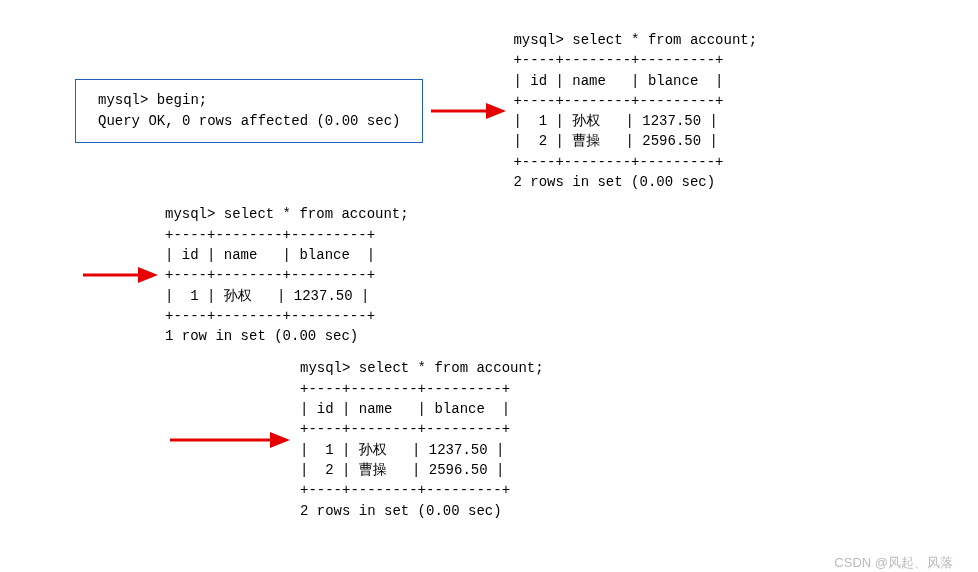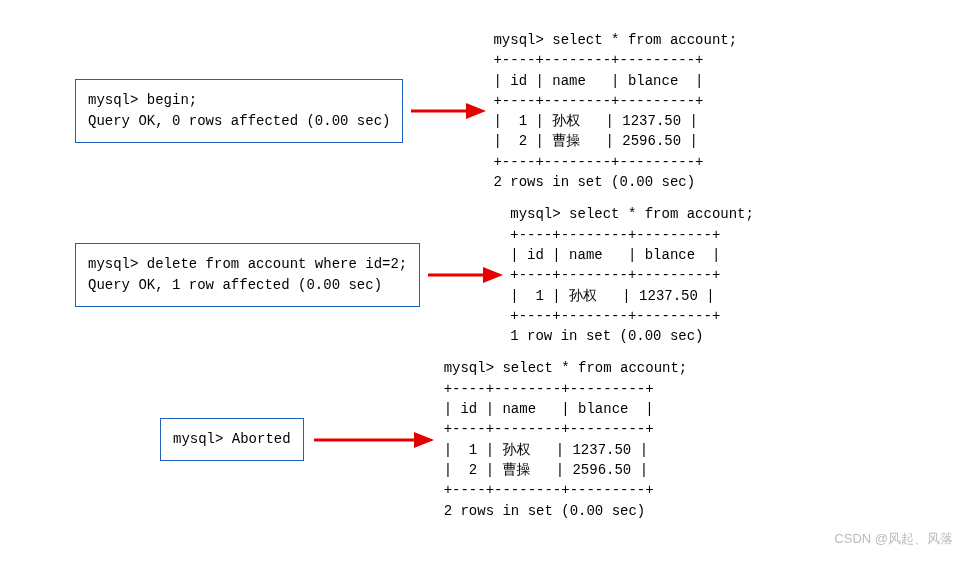--- a/index.html
+++ b/index.html
@@ -14,21 +14,21 @@
       position: relative;
     }
     .row {
       display: flex;
       align-items: center;
       margin-bottom: 12px;
     }
     .row-top  { margin-top: 10px; }
     .left-box {
       border: 1px solid #1e5fbf;
-      padding: 10px 12px;
+      padding: 10px 22px;
       white-space: pre;
       line-height: 1.5;
       flex-shrink: 0;
     }
     .arrow-wrap {
       width: 90px;
       display: flex;
       align-items: center;
       justify-content: center;
       flex-shrink: 0;
@@ -38,21 +38,21 @@
       height: 20px;
     }
     .right-block {
       white-space: pre;
       line-height: 1.45;
       font-weight: normal;
     }
     .watermark {
       position: absolute;
       right: 25px;
-      bottom: 24px;
+      bottom: 0;
       color: #bbb;
       font-family: Arial, sans-serif;
       font-size: 13px;
     }
     .spacer-left { width: 55px; flex-shrink:0; }
     .spacer-left-2 { width: 55px; flex-shrink:0; }
     .spacer-left-3 { width: 140px; flex-shrink:0; }
   </style>
 </head>
 <body>
@@ -72,40 +72,37 @@
 | id | name   | blance  |
 +----+--------+---------+
 |  1 | 孙权   | 1237.50 |
 |  2 | 曹操   | 2596.50 |
 +----+--------+---------+
 2 rows in set (0.00 sec)</div>
 </div>
 
 <div class="row">
   <div class="spacer-left-2"></div>
-  <div class="left-box">mysql&gt; delete from account where id=2;
-Query OK, 1 row affected (0.00 sec)</div>
   <div class="arrow-wrap">
     <svg class="arrow" viewBox="0 0 75 20">
       <line x1="0" y1="10" x2="55" y2="10" stroke="#e60000" stroke-width="3"></line>
       <polygon points="55,2 75,10 55,18" fill="#e60000"></polygon>
     </svg>
   </div>
   <div class="right-block">mysql&gt; select * from account;
 +----+--------+---------+
 | id | name   | blance  |
 +----+--------+---------+
 |  1 | 孙权   | 1237.50 |
 +----+--------+---------+
 1 row in set (0.00 sec)</div>
 </div>
 
 <div class="row">
   <div class="spacer-left-3"></div>
-  <div class="left-box">mysql&gt; Aborted</div>
   <div class="arrow-wrap" style="width:140px">
     <svg class="arrow" style="width:120px" viewBox="0 0 120 20">
       <line x1="0" y1="10" x2="100" y2="10" stroke="#e60000" stroke-width="3"></line>
       <polygon points="100,2 120,10 100,18" fill="#e60000"></polygon>
     </svg>
   </div>
   <div class="right-block">mysql&gt; select * from account;
 +----+--------+---------+
 | id | name   | blance  |
 +----+--------+---------+

